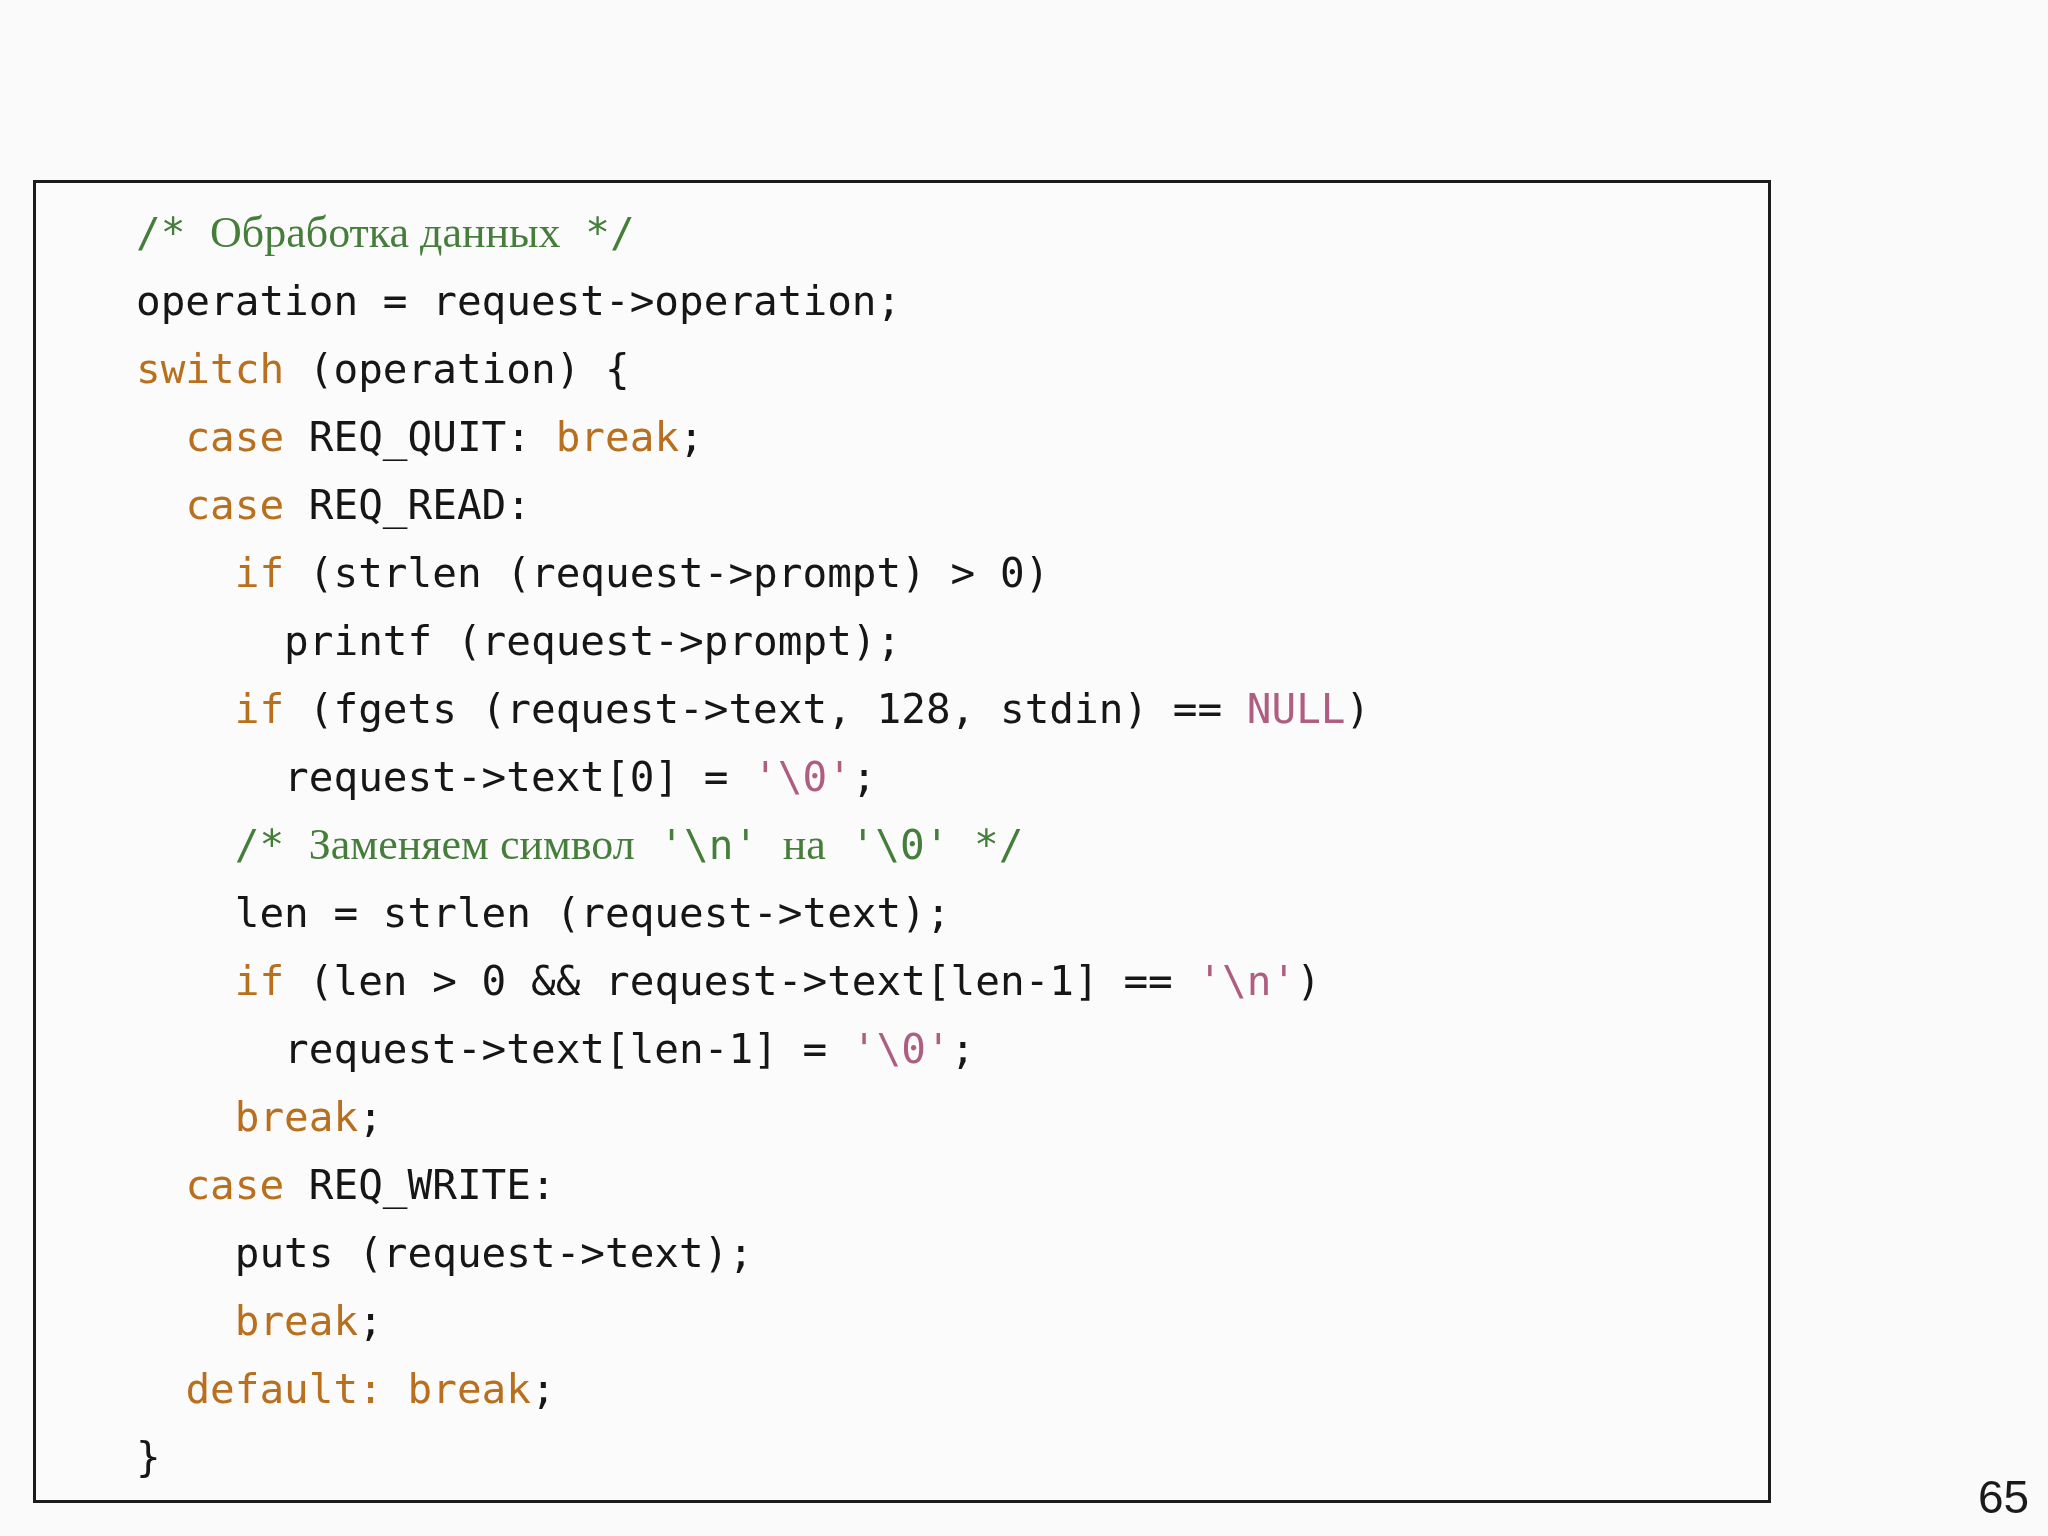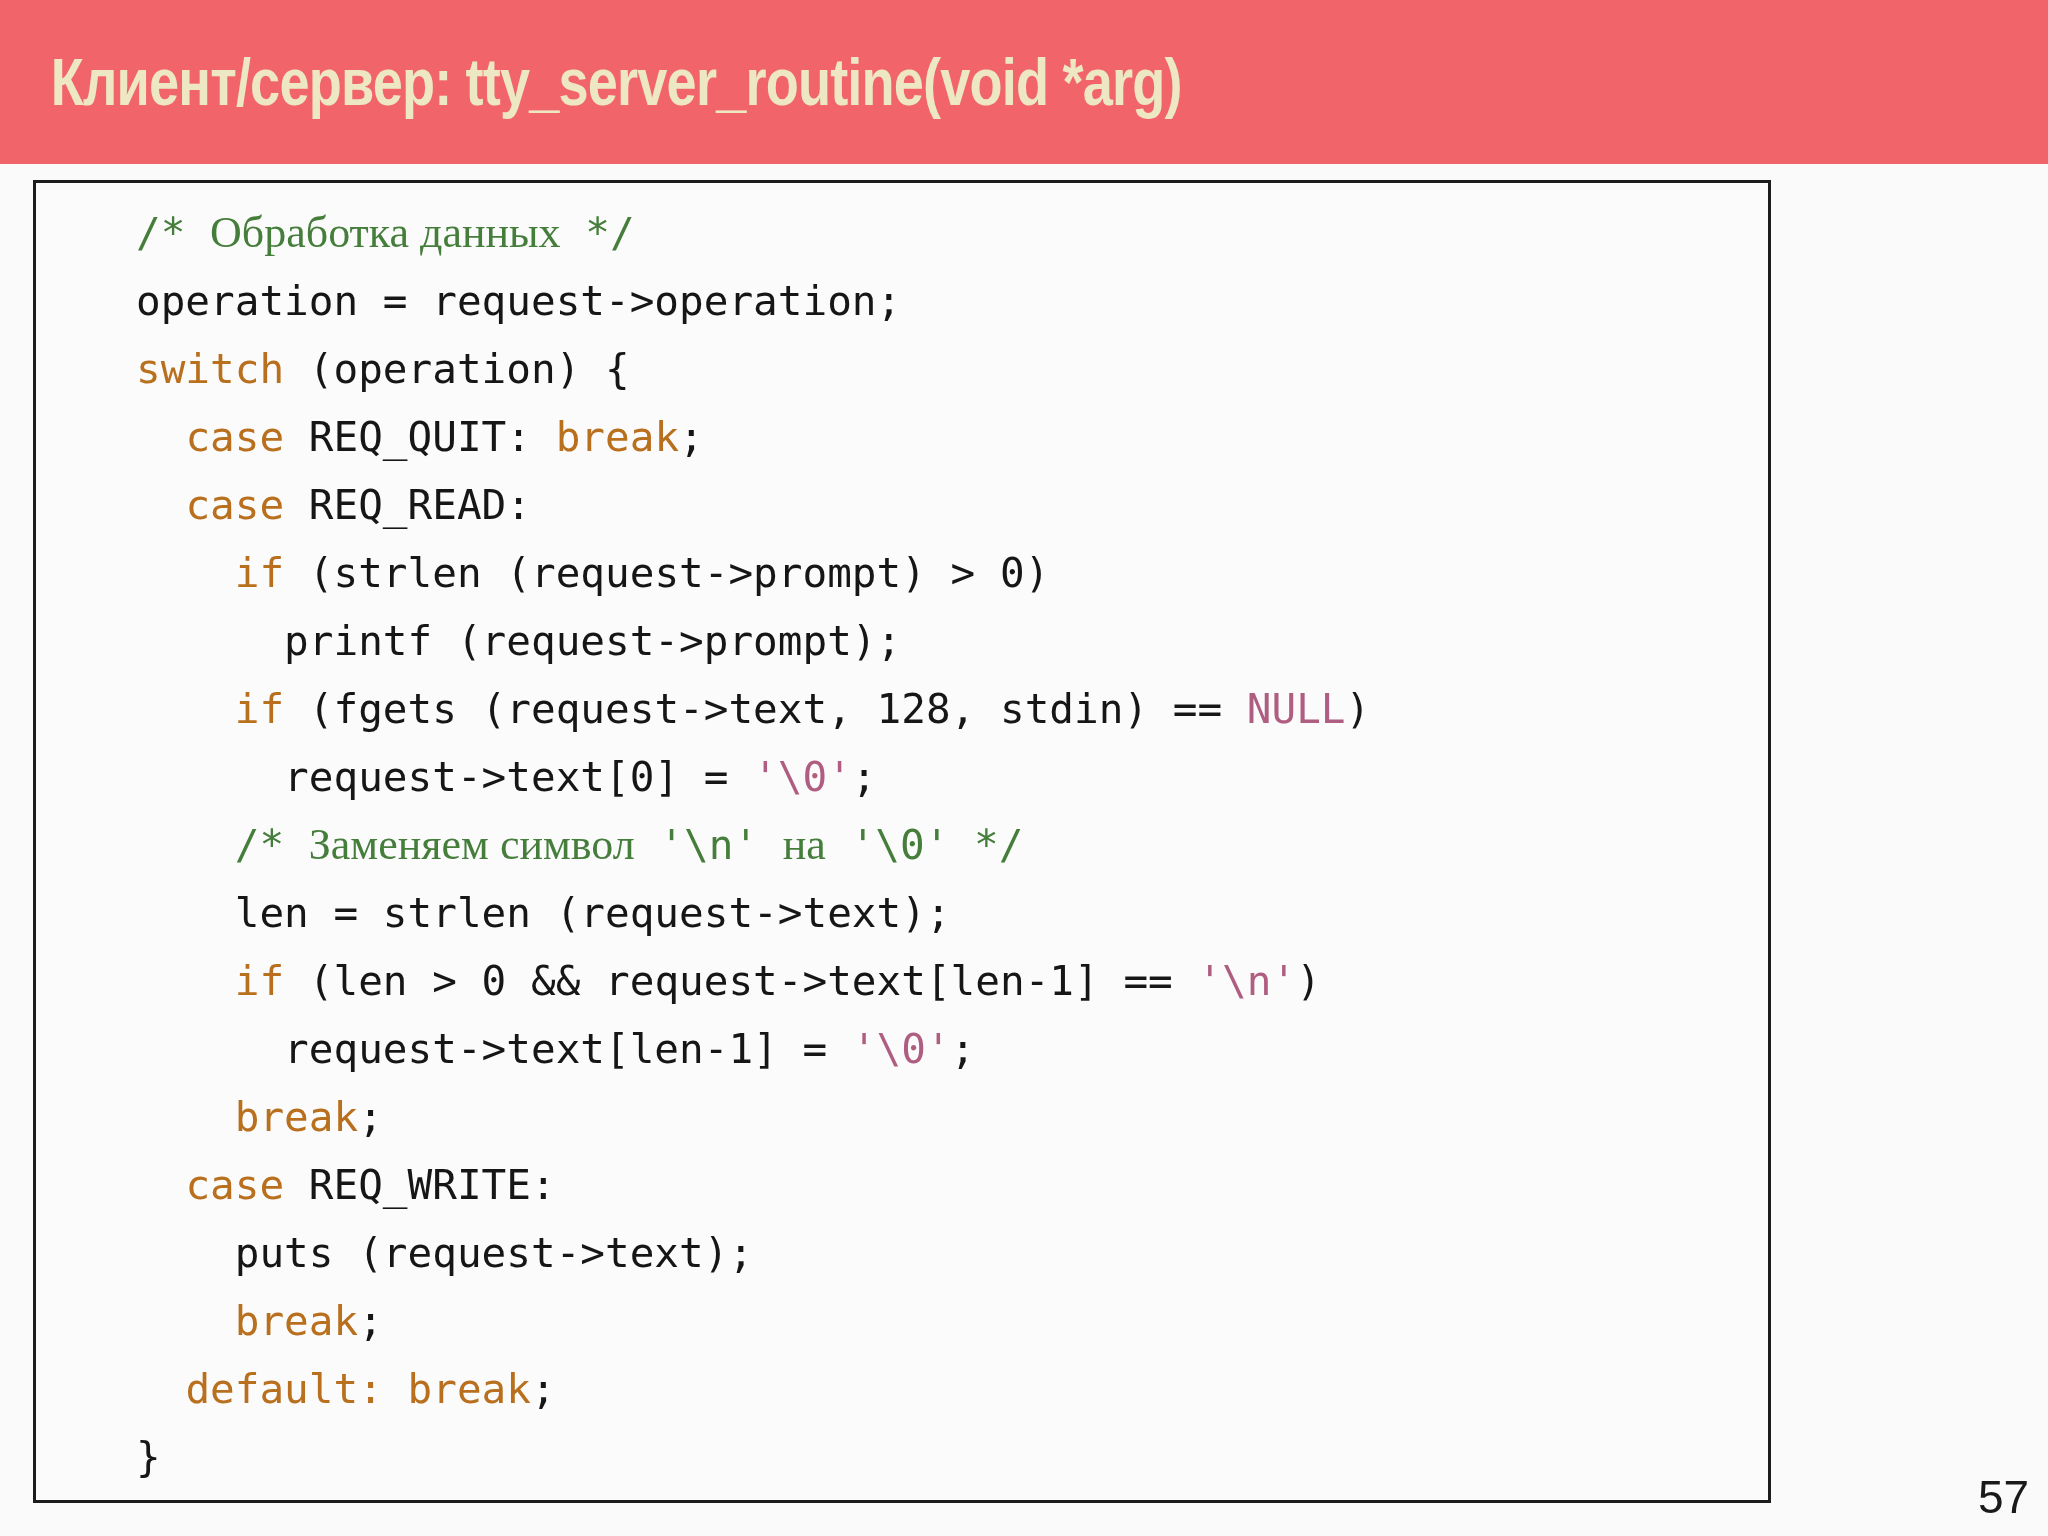--- a/index.html
+++ b/index.html
@@ -64,25 +64,22 @@
     position:absolute;left:46px;top:22px;
     font-size:46px;line-height:1;color:#1A1A1A;
     font-family:"Liberation Sans",sans-serif;
   }
 </style>
 </head>
 <body>
 
 <div class="slide">
 
-  <div class="header">
-    <h1 class="title">Клиент/сервер: tty_server_routine(void *arg)</h1>
-  </div>
 
   <div class="code-box">
     <pre class="code"><div class="line"><span class="cm">/* </span><span class="cmser">Обработка данных</span><span class="cm"> */</span></div><div class="line"><span>operation = request-&gt;operation;</span></div><div class="line"><span class="kw">switch</span><span> (operation) {</span></div><div class="line"><span>  </span><span class="kw">case</span><span> REQ_QUIT: </span><span class="kw">break</span><span>;</span></div><div class="line"><span>  </span><span class="kw">case</span><span> REQ_READ:</span></div><div class="line"><span>    </span><span class="kw">if</span><span> (strlen (request-&gt;prompt) &gt; 0)</span></div><div class="line"><span>      printf (request-&gt;prompt);</span></div><div class="line"><span>    </span><span class="kw">if</span><span> (fgets (request-&gt;text, 128, stdin) == </span><span class="str">NULL</span><span>)</span></div><div class="line"><span>      request-&gt;text[0] = </span><span class="str">'\0'</span><span>;</span></div><div class="line"><span class="cm">    /* </span><span class="cmser">Заменяем символ</span><span class="cm"> '\n' </span><span class="cmser">на</span><span class="cm"> '\0' */</span></div><div class="line"><span>    len = strlen (request-&gt;text);</span></div><div class="line"><span>    </span><span class="kw">if</span><span> (len &gt; 0 &amp;&amp; request-&gt;text[len-1] == </span><span class="str">'\n'</span><span>)</span></div><div class="line"><span>      request-&gt;text[len-1] = </span><span class="str">'\0'</span><span>;</span></div><div class="line"><span>    </span><span class="kw">break</span><span>;</span></div><div class="line"><span>  </span><span class="kw">case</span><span> REQ_WRITE:</span></div><div class="line"><span>    puts (request-&gt;text);</span></div><div class="line"><span>    </span><span class="kw">break</span><span>;</span></div><div class="line"><span>  </span><span class="kw">default:</span><span> </span><span class="kw">break</span><span>;</span></div><div class="line"><span>}</span></div></pre>
   </div>
 
   <div class="page-patch">
-    <span class="page-num">57</span>
+    <span class="page-num">65</span>
   </div>
 
 </div>
 
 </body></html>

